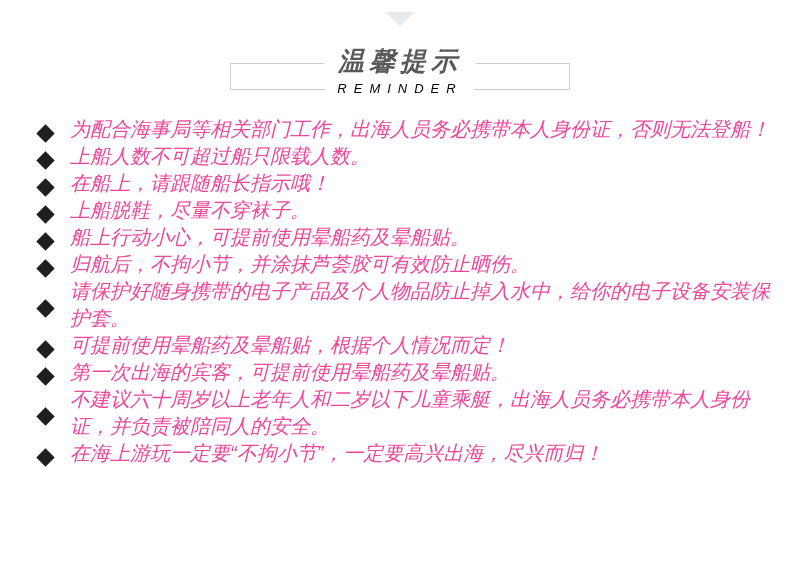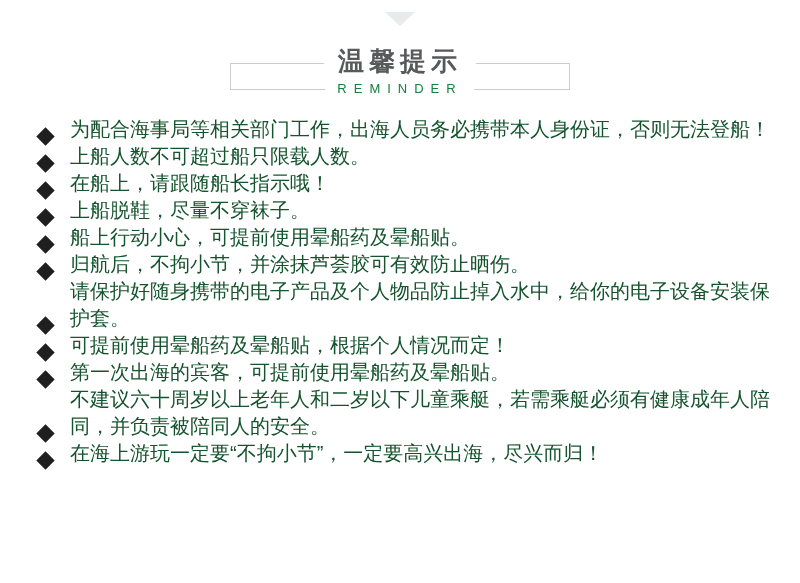--- a/index.html
+++ b/index.html
@@ -7,20 +7,21 @@
     padding: 0;
     background: #ffffff;
   }
   .page {
     position: relative;
     width: 800px;
     height: 477px;
     background: #ffffff;
     overflow: hidden;
     font-family: "Liberation Sans", "DejaVu Sans", sans-serif;
+    font-style: italic;
   }
   
   .top-triangle {
     width: 0;
     height: 0;
     margin: 12px auto 0;
     border-left: 15px solid transparent;
     border-right: 15px solid transparent;
     border-top: 14px solid #e9eaeb;
   }
@@ -53,34 +54,34 @@
     position: absolute;
     left: 50%;
     bottom: -8px;
     transform: translateX(-50%);
     padding: 0 12px;
     background: #ffffff;
     white-space: nowrap;
     font-size: 13px;
     line-height: 16px;
     letter-spacing: 7px;
-    color: #15803d;
+    color: #000000;
   }
   
   .reminder-list {
     list-style: none;
     margin: 26px 0 0;
     padding: 0 30px 0 38px;
   }
   .reminder-item {
     display: flex;
-    align-items: flex-end;
+    align-items: center;
     font-size: 20px;
     line-height: 27px;
-    color: #14532d;
+    color: #ec4899;
   }
   .bullet {
     flex: 0 0 auto;
     width: 13px;
     height: 13px;
     margin: 7px 18px 0 1px;
     background: #1f1f1f;
     transform: rotate(45deg);
   }
   .reminder-text {
@@ -142,21 +143,21 @@
         <span class="reminder-text">可提前使用晕船药及晕船贴，根据个人情况而定！</span>
       </li>
 
       <li class="reminder-item">
         <span class="bullet"></span>
         <span class="reminder-text">第一次出海的宾客，可提前使用晕船药及晕船贴。</span>
       </li>
 
       <li class="reminder-item">
         <span class="bullet"></span>
-        <span class="reminder-text">不建议六十周岁以上老年人和二岁以下儿童乘艇，若需乘艇必须有健康成年人陪同，并负责被陪同人的安全。</span>
+        <span class="reminder-text">不建议六十周岁以上老年人和二岁以下儿童乘艇，出海人员务必携带本人身份证，并负责被陪同人的安全。</span>
       </li>
 
 
       <li class="reminder-item">
         <span class="bullet"></span>
         <span class="reminder-text">在海上游玩一定要“不拘小节”，一定要高兴出海，尽兴而归！</span>
       </li>
     </ul>
 
 </div>

